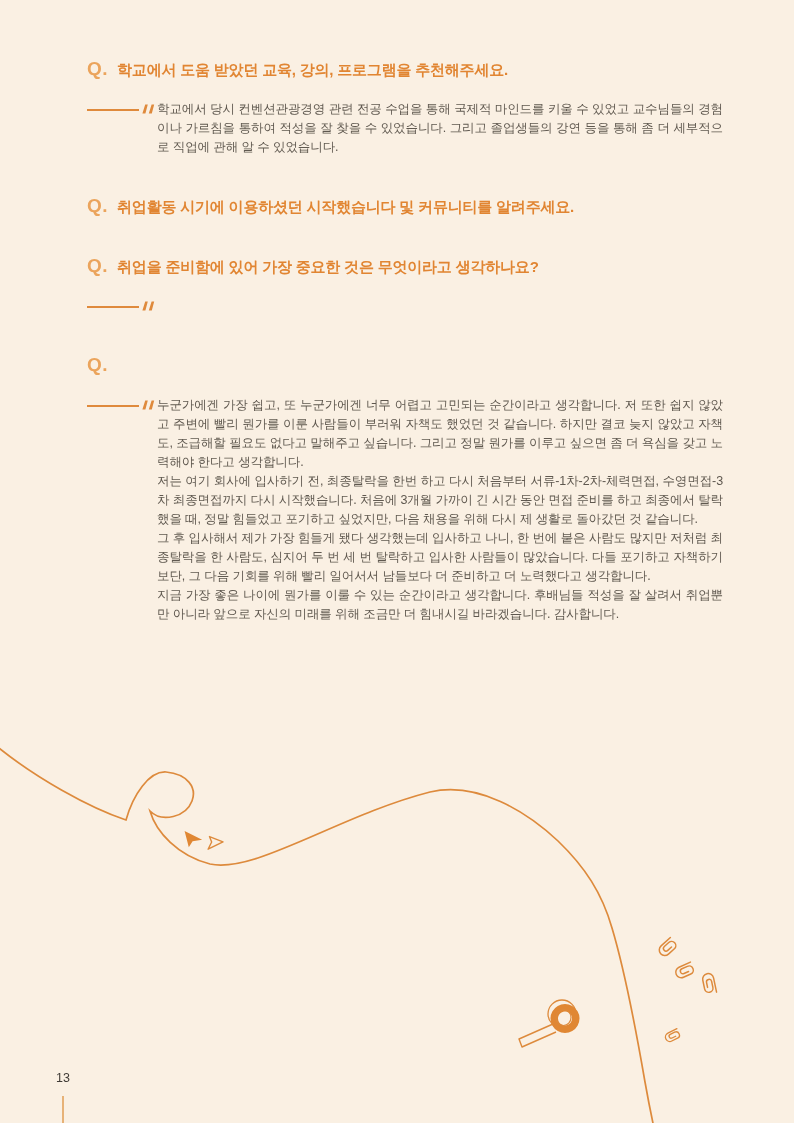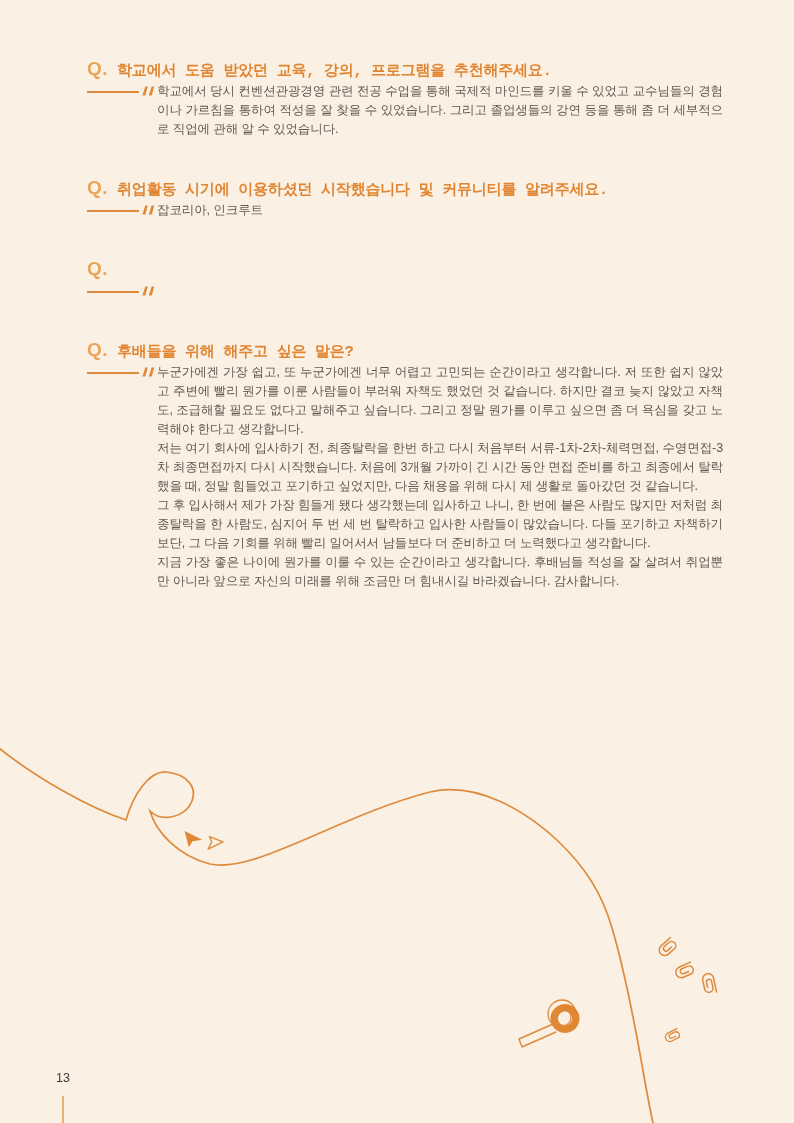--- a/index.html
+++ b/index.html
@@ -30,25 +30,24 @@
     font-size: 19px;
     font-weight: bold;
     color: #eba45c;
     letter-spacing: 0.5px;
   }
   .q-text {
     font-size: 15px;
     font-weight: bold;
     color: #e18532;
     letter-spacing: -0.2px;
-    font-family: Liberation Mono, monospace;
   }
   .a-row {
     display: flex;
-    margin-top: 2px;
+    margin-top: 20px;
   }
   .a-lead {
     flex: 0 0 70px;
     display: flex;
     align-items: center;
     height: 19px;
   }
   .a-rule {
     width: 52px;
     height: 0;
@@ -154,49 +153,40 @@
         </span>
         <div class="a-text">학교에서 당시 컨벤션관광경영 관련 전공 수업을 통해 국제적 마인드를 키울 수 있었고 교수님들의 경험이나 가르침을 통하여 적성을 잘 찾을 수 있었습니다. 그리고 졸업생들의 강연 등을 통해 좀 더 세부적으로 직업에 관해 알 수 있었습니다.</div>
       </div>
     </div>
 
     <div class="qa-block">
       <div class="q-row">
         <span class="q-mark">Q.</span>
         <span class="q-text">취업활동 시기에 이용하셨던 시작했습니다 및 커뮤니티를 알려주세요.</span>
       </div>
+    </div>
+
+    <div class="qa-block">
+      <div class="q-row">
+        <span class="q-mark">Q.</span>
+        <span class="q-text">취업을 준비함에 있어 가장 중요한 것은 무엇이라고 생각하나요?</span>
+      </div>
       <div class="a-row">
         <span class="a-lead">
           <span class="a-rule"></span>
           <svg class="quote-icon" width="13" height="11" viewBox="0 0 13 11">
             <path d="M3.2 0.5 L5.8 0.5 L3.4 9.5 L0.4 9.5 Z M9.6 0.5 L12.2 0.5 L9.8 9.5 L6.8 9.5 Z" fill="#df8a3c"></path>
           </svg>
         </span>
-        <div class="a-text">잡코리아, 인크루트</div>
-      </div>
-    </div>
-
-    <div class="qa-block">
-      <div class="q-row">
-        <span class="q-mark">Q.</span>
-      </div>
-      <div class="a-row">
-        <span class="a-lead">
-          <span class="a-rule"></span>
-          <svg class="quote-icon" width="13" height="11" viewBox="0 0 13 11">
-            <path d="M3.2 0.5 L5.8 0.5 L3.4 9.5 L0.4 9.5 Z M9.6 0.5 L12.2 0.5 L9.8 9.5 L6.8 9.5 Z" fill="#df8a3c"></path>
-          </svg>
-        </span>
-      </div>
-    </div>
-
-    <div class="qa-block">
-      <div class="q-row">
-        <span class="q-mark">Q.</span>
-        <span class="q-text">후배들을 위해 해주고 싶은 말은?</span>
+      </div>
+    </div>
+
+    <div class="qa-block">
+      <div class="q-row">
+        <span class="q-mark">Q.</span>
       </div>
       <div class="a-row">
         <span class="a-lead">
           <span class="a-rule"></span>
           <svg class="quote-icon" width="13" height="11" viewBox="0 0 13 11">
             <path d="M3.2 0.5 L5.8 0.5 L3.4 9.5 L0.4 9.5 Z M9.6 0.5 L12.2 0.5 L9.8 9.5 L6.8 9.5 Z" fill="#df8a3c"></path>
           </svg>
         </span>
         <div class="a-text">누군가에겐 가장 쉽고, 또 누군가에겐 너무 어렵고 고민되는 순간이라고 생각합니다. 저 또한 쉽지 않았고 주변에 빨리 뭔가를 이룬 사람들이 부러워 자책도 했었던 것 같습니다. 하지만 결코 늦지 않았고 자책도, 조급해할 필요도 없다고 말해주고 싶습니다. 그리고 정말 뭔가를 이루고 싶으면 좀 더 욕심을 갖고 노력해야 한다고 생각합니다.
 저는 여기 회사에 입사하기 전, 최종탈락을 한번 하고 다시 처음부터 서류-1차-2차-체력면접, 수영면접-3차 최종면접까지 다시 시작했습니다. 처음에 3개월 가까이 긴 시간 동안 면접 준비를 하고 최종에서 탈락했을 때, 정말 힘들었고 포기하고 싶었지만, 다음 채용을 위해 다시 제 생활로 돌아갔던 것 같습니다.

